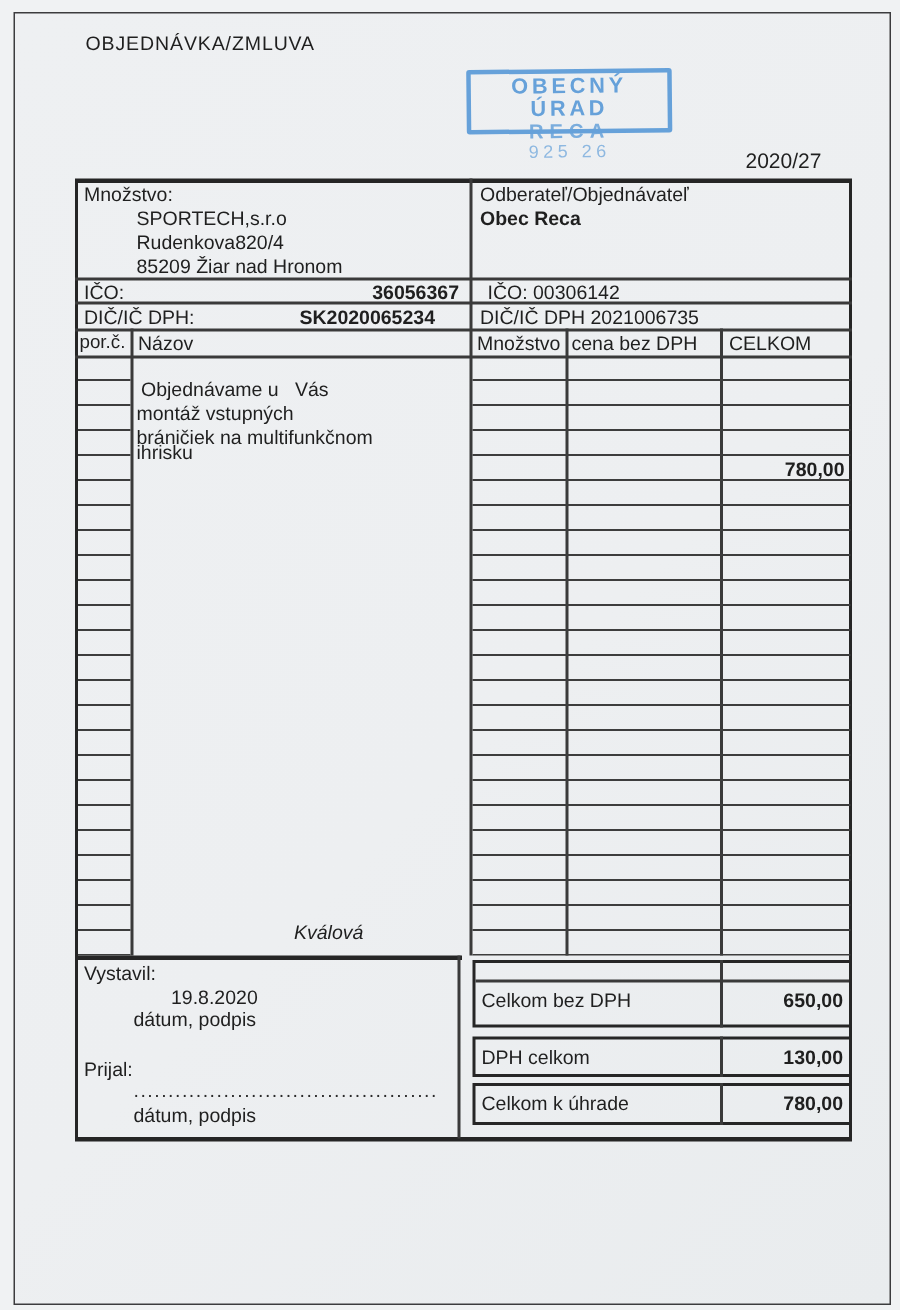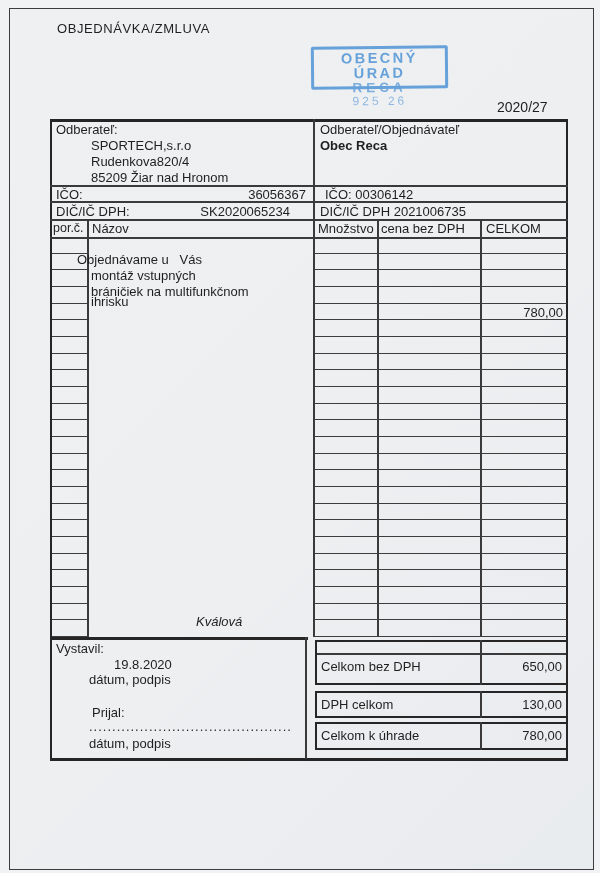--- a/index.html
+++ b/index.html
@@ -40,42 +40,42 @@
     left:311px;top:46px;width:137px;height:43px;
     border:3px solid #5b9bd8;border-radius:2px;
     color:#5b9bd8;text-align:center;
     transform:rotate(-0.6deg);
     opacity:0.92;
     padding-top:2px;box-sizing:border-box;
   }
   .stamp-l1{font-size:14.5px;font-weight:bold;letter-spacing:2.5px;line-height:15px;}
   .stamp-l2{font-size:13.5px;font-weight:bold;letter-spacing:4px;line-height:14px;opacity:.85;}
   .stamp-l3{font-size:12px;letter-spacing:3px;line-height:13px;opacity:.7;}
-  .ralign{text-align:right;}
+  .ralign{text-align:right;font-weight:bold;}
   .totals-box{border:2px solid #262626;box-sizing:border-box;background:transparent;}
   .dots{font-size:13px;letter-spacing:1px;color:#2a2a2a;}
 </style>
 </head>
 <body>
 
 <div class="abs page-frame"></div>
 
 <div class="abs t" style="left:57px;top:21px;letter-spacing:0.6px;">OBJEDNÁVKA/ZMLUVA</div>
 
 <div class="abs stamp">
   <div class="stamp-l1">OBECNÝ ÚRAD</div>
   <div class="stamp-l2">RECA</div>
   <div class="stamp-l3">925 26</div>
 </div>
 
 <div class="abs t" style="left:497px;top:100px;font-size:14px;">2020/27</div>
 
 <div class="abs form-box"></div>
 
-<div class="abs t" style="left:56px;top:122px;">Odberateľ:</div>
+<div class="abs t" style="left:56px;top:122px;">Množstvo:</div>
 <div class="abs t" style="left:91px;top:138px;">SPORTECH,s.r.o</div>
 <div class="abs t" style="left:91px;top:154px;">Rudenkova820/4</div>
 <div class="abs t" style="left:91px;top:170px;">85209 Žiar nad Hronom</div>
 
 <div class="abs t" style="left:320px;top:122px;">Odberateľ/Objednávateľ</div>
 <div class="abs t bold" style="left:320px;top:138px;">Obec Reca</div>
 
 <div class="abs vline" style="left:313px;top:119px;height:518px;"></div>
 <div class="abs hline" style="left:50px;top:185px;width:518px;"></div>
 <div class="abs hline" style="left:50px;top:201px;width:518px;"></div>
@@ -95,33 +95,33 @@
 <div class="abs t" style="left:381px;top:221px;">cena bez DPH</div>
 <div class="abs t" style="left:486px;top:221px;">CELKOM</div>
 
 <div class="abs vline" style="left:87px;top:219px;height:418px;"></div>
 <div class="abs vline" style="left:377px;top:219px;height:418px;"></div>
 <div class="abs vline" style="left:480px;top:219px;height:418px;"></div>
 
 <div class="abs row-strip" style="left:52px;top:237px;width:35px;height:400px;"></div>
 <div class="abs row-strip" style="left:314.5px;top:237px;width:252px;height:400px;"></div>
 
-<div class="abs t pre" style="left:77px;top:252px;">Objednávame u   Vás</div>
+<div class="abs t pre" style="left:94px;top:252px;">Objednávame u   Vás</div>
 <div class="abs t" style="left:91px;top:268px;">montáž vstupných</div>
 <div class="abs t" style="left:91px;top:284px;">bráničiek na multifunkčnom</div>
 <div class="abs t" style="left:91px;top:294px;">ihrisku</div>
 <div class="abs t ralign" style="left:480px;top:305px;width:83px;">780,00</div>
 
 <div class="abs hline thick" style="left:50px;top:637px;width:258px;"></div>
 <div class="abs vline" style="left:305px;top:637px;height:122px;width:2px;"></div>
 <div class="abs t" style="left:56px;top:641px;">Vystavil:</div>
 <div class="abs t" style="left:196px;top:614px;font-style:italic;">Kválová</div>
 <div class="abs t" style="left:114px;top:657px;">19.8.2020</div>
 <div class="abs t" style="left:89px;top:672px;">dátum, podpis</div>
-<div class="abs t" style="left:56px;top:705px;margin-left:36px;">Prijal:</div>
+<div class="abs t" style="left:56px;top:705px;">Prijal:</div>
 <div class="abs dots" style="left:89px;top:719px;">............................................</div>
 <div class="abs t" style="left:89px;top:736px;">dátum, podpis</div>
 
 <div class="abs totals-box" style="left:315px;top:640px;width:253px;height:45px;"></div>
 <div class="abs hline" style="left:317px;top:653px;width:249px;"></div>
 <div class="abs totals-box" style="left:315px;top:691px;width:253px;height:27px;"></div>
 <div class="abs totals-box" style="left:315px;top:722px;width:253px;height:28px;"></div>
 <div class="abs vline" style="left:480px;top:640px;height:45px;"></div>
 <div class="abs vline" style="left:480px;top:691px;height:27px;"></div>
 <div class="abs vline" style="left:480px;top:722px;height:28px;"></div>

